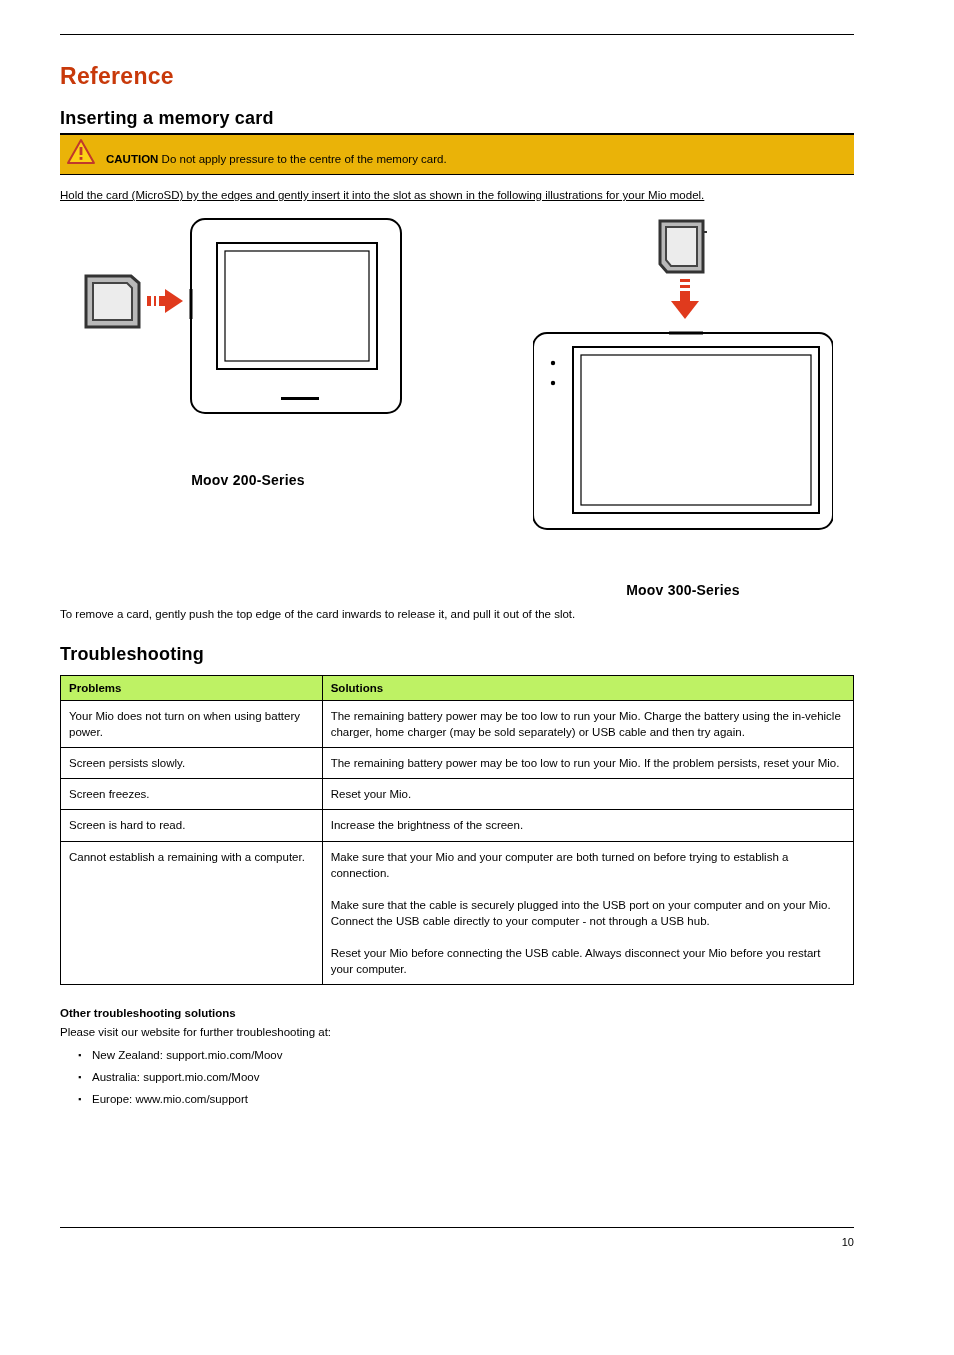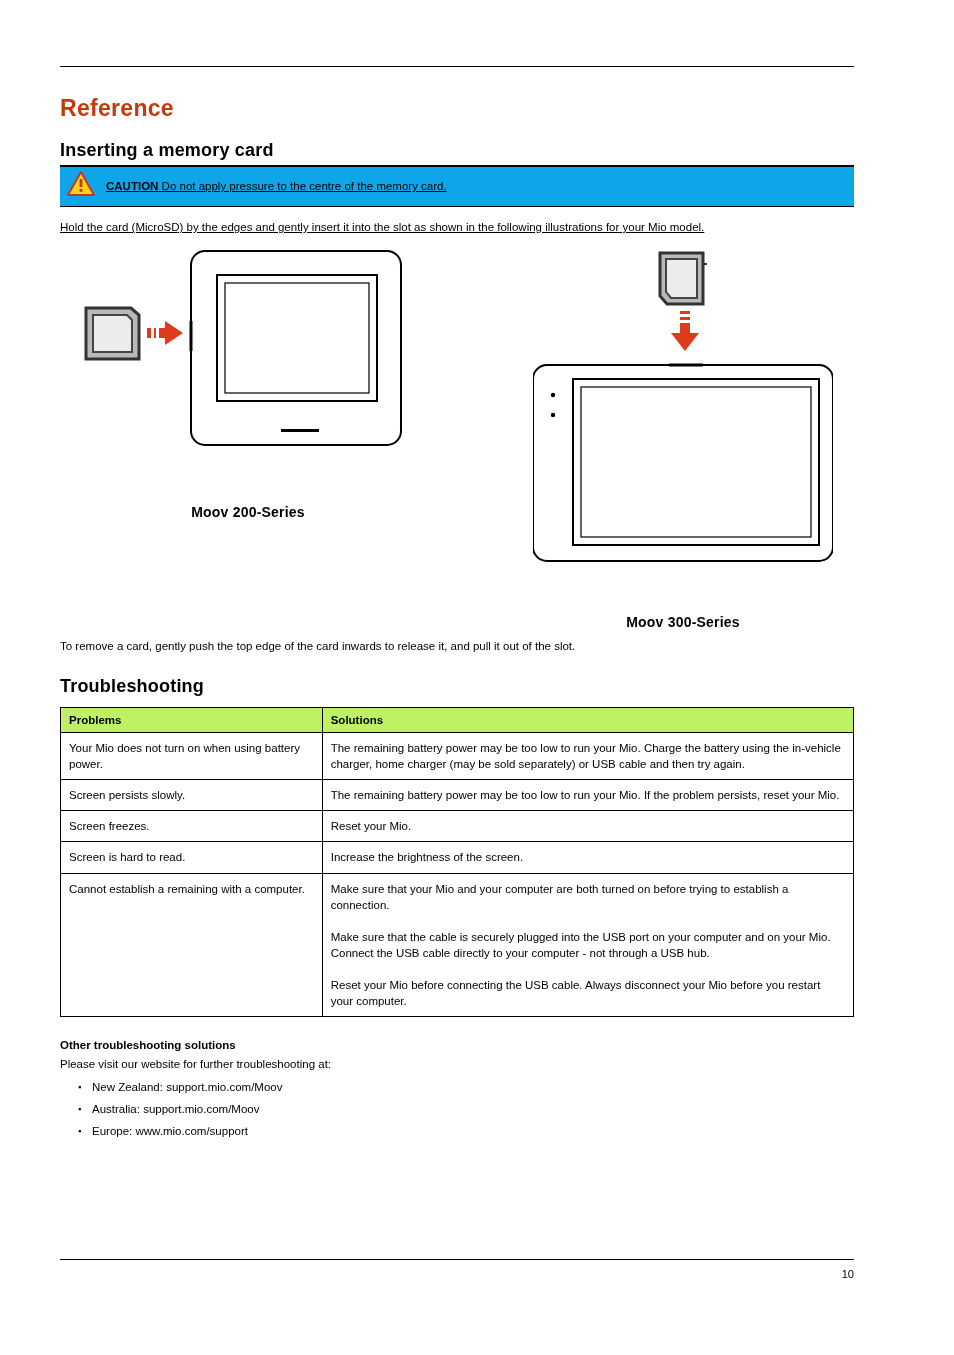--- a/index.html
+++ b/index.html
@@ -1,22 +1,22 @@
 <!DOCTYPE html>
 <html><head>
 <meta charset="utf-8">
 <style>
   * { box-sizing: border-box; margin: 0; padding: 0; }
   html, body { width: 954px; background: #fff; font-family: Arial, Helvetica, sans-serif; color: #000; }
-  .page { width: 914px; padding: 66px 60px 40px 60px; }
+  .page { width: 914px; padding: 34px 60px 40px 60px; }
   .hr-top { border: none; border-top: 1px solid #000; margin-bottom: 28px; }
   .h-reference { font-family: Arial, Helvetica, sans-serif; font-weight: 900; font-size: 23px; color: #c8390a; letter-spacing: 0.3px; margin-bottom: 18px; }
   .h-memcard { font-weight: 900; font-size: 18px; letter-spacing: 0.2px; margin-bottom: 4px; }
   .hr-sub { border: none; border-top: 2px solid #000; margin-bottom: 0; }
-  .caution-bar { background: #0ea5e9; border-bottom: 1px solid #000; padding: 3px 6px 6px 6px; display: flex; gap: 10px; align-items: center; font-size: 11.5px; text-decoration: underline; }
+  .caution-bar { background: #eab308; border-bottom: 1px solid #000; padding: 3px 6px 6px 6px; display: flex; gap: 10px; align-items: flex-end; font-size: 11.5px; }
   .caution-bar .txt { padding-top: 4px; line-height: 1.35; }
   .intro { font-size: 11.5px; margin: 12px 0 14px 0; line-height: 1.4; text-decoration: underline; }
   .diagrams-row { display: flex; gap: 90px; margin: 6px 0 10px 8px; }
   .diag-col { display: flex; flex-direction: column; align-items: center; gap: 45px; }
   .diag-col.left { width: 360px; }
   .diag-col.right { width: 330px; }
   .caption { font-weight: 900; font-size: 14px; margin-top: 6px; letter-spacing: 0.2px; }
   .remove { font-size: 11.5px; margin: 10px 0 24px 0; }
   .h-trouble { font-weight: 900; font-size: 18px; letter-spacing: 0.2px; margin-bottom: 10px; }
   .trouble-intro { font-size: 11.5px; margin-bottom: 12px; line-height: 1.4; }

